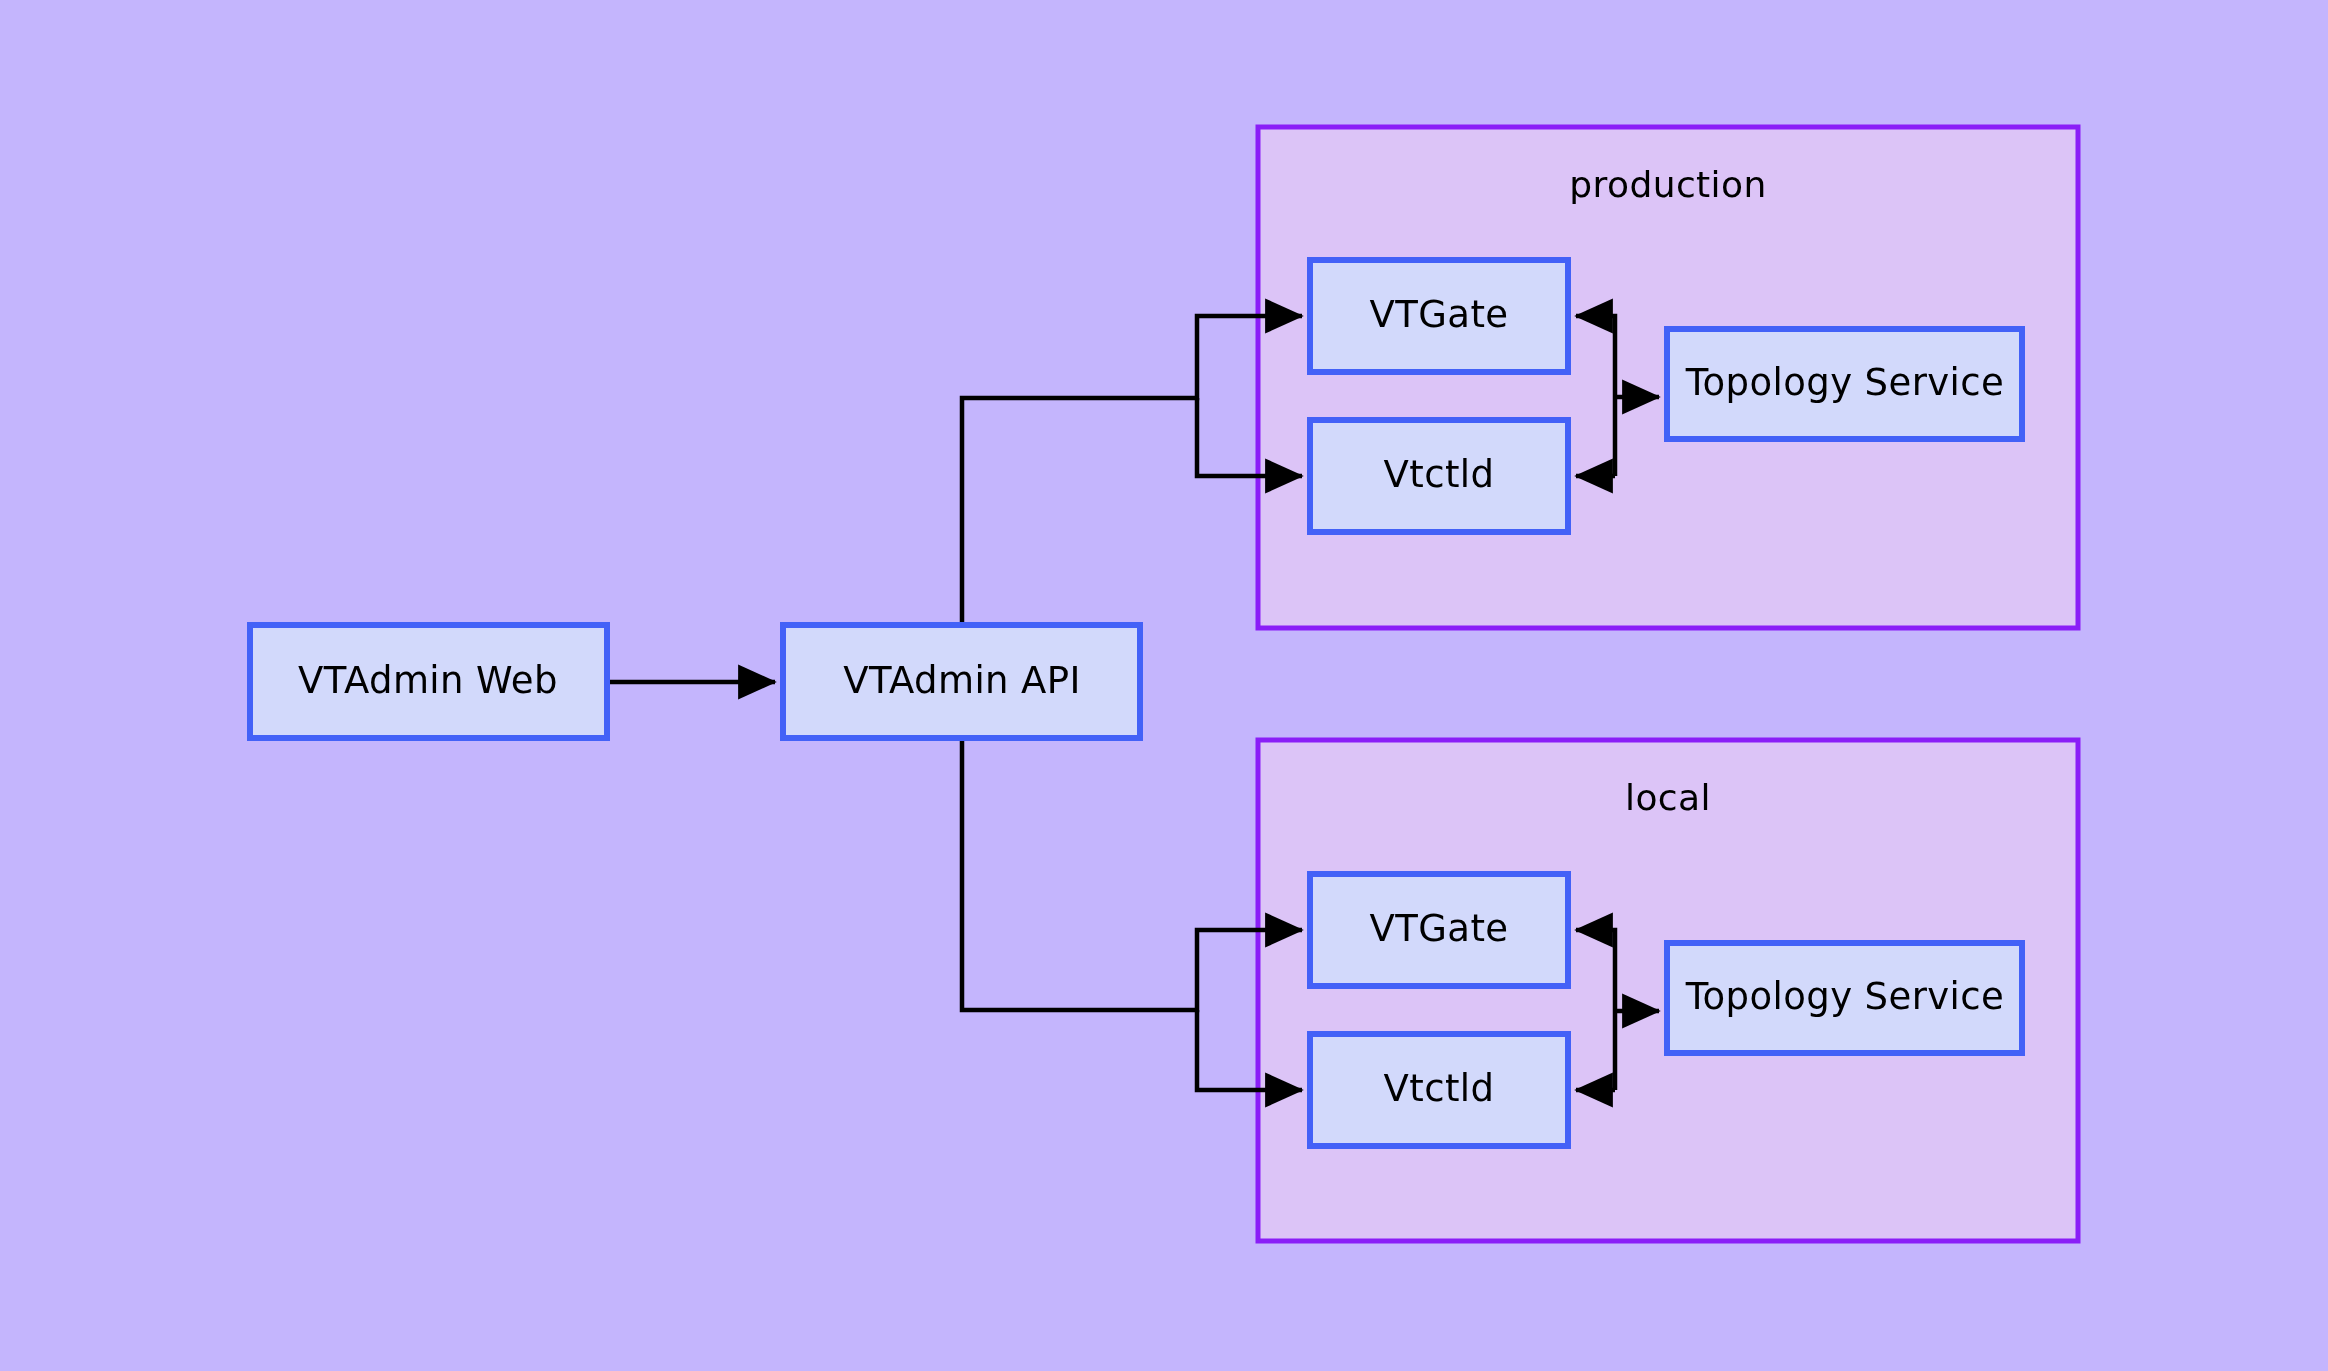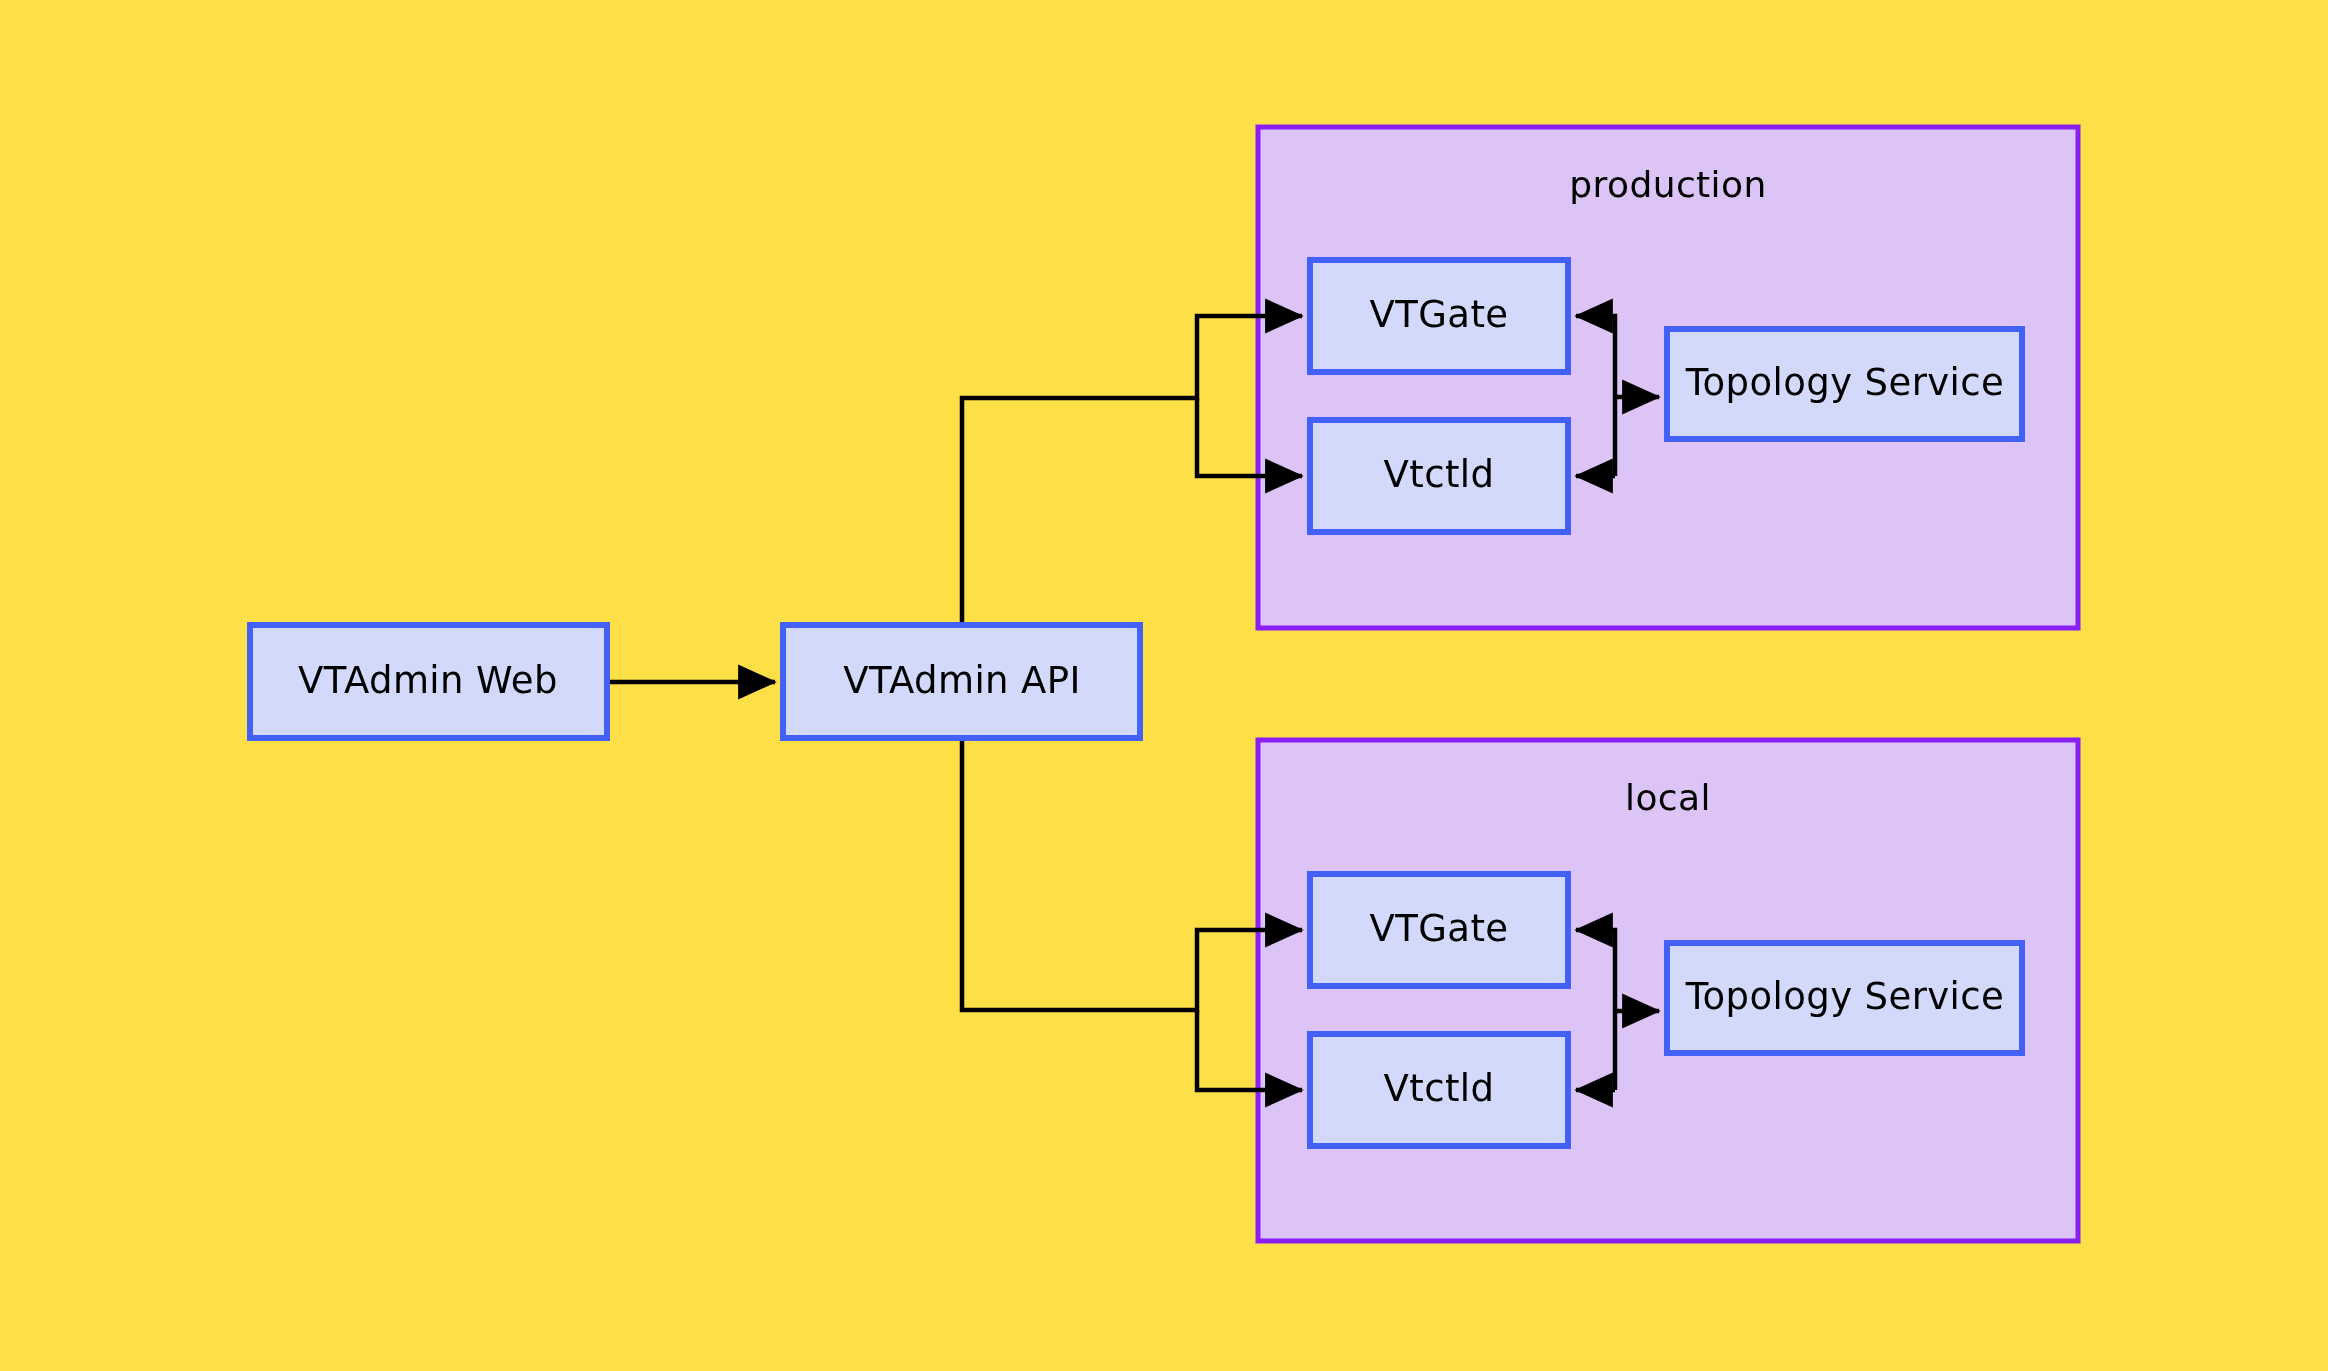--- a/index.html
+++ b/index.html
@@ -10,21 +10,21 @@
   body {
     width: 2328px;
     height: 1371px;
     font-family: "DejaVu Sans", sans-serif;
     overflow: hidden;
   }
   #diagram-root {
     position: relative;
     width: 2328px;
     height: 1371px;
-    background: #fde047;
+    background: #c4b5fd;
   }
   svg.diagram-canvas {
     display: block;
     width: 2328px;
     height: 1371px;
   }
   .cluster-rect {
     fill: #dcc4f7;
     stroke: #8a1ef7;
     stroke-width: 5;

